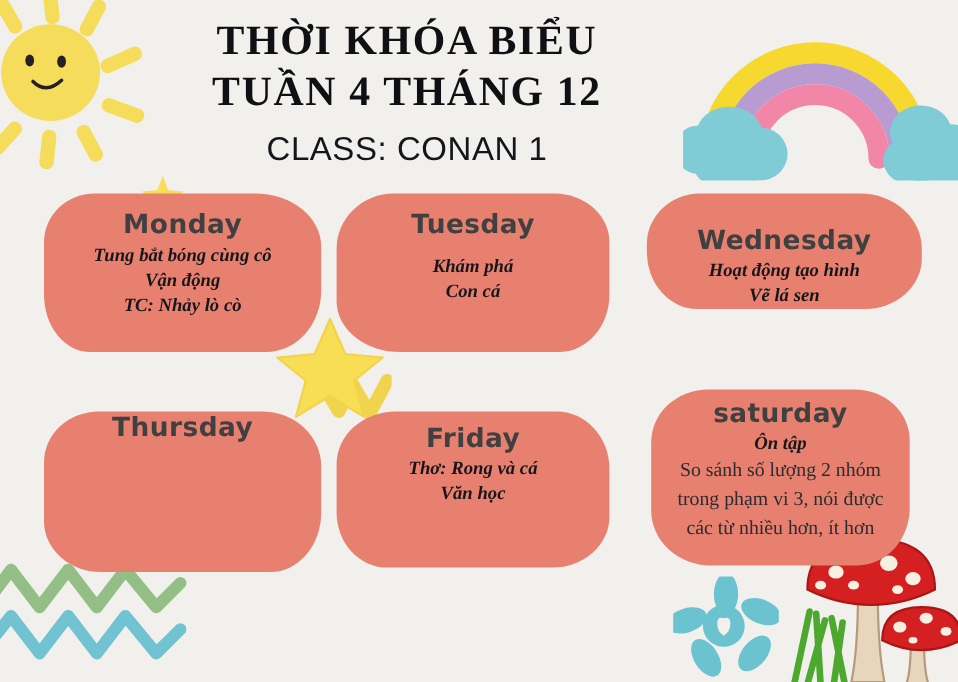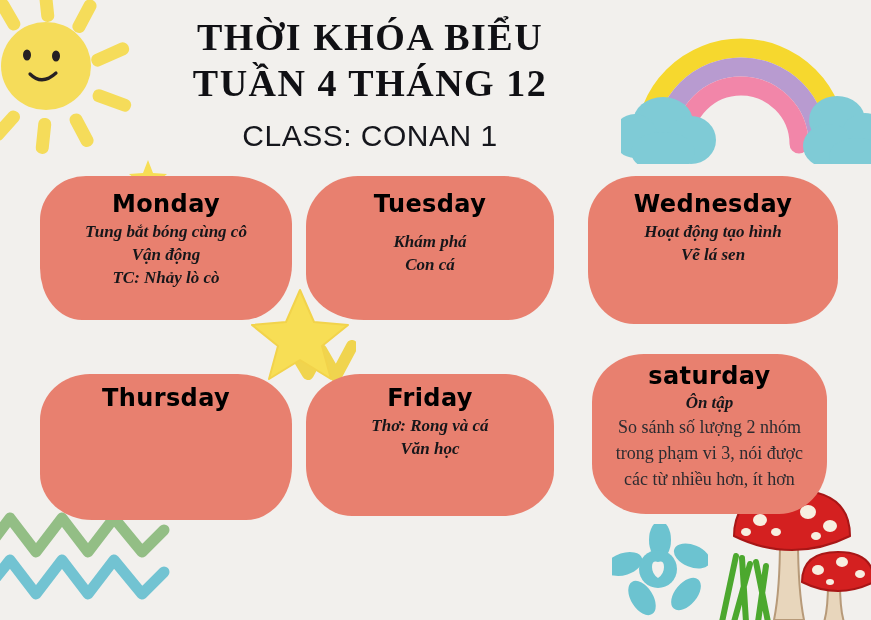--- a/index.html
+++ b/index.html
@@ -56,21 +56,21 @@
   
   .card {
     position: absolute;
     background: #e8806f;
     z-index: 4;
     box-sizing: border-box;
     text-align: center;
     padding: 0 10px;
   }
   .card-title {
-    color: #000000;
+    color: #404040;
     font-family: "DejaVu Sans", sans-serif;
     font-weight: bold;
     font-size: 24px;
     letter-spacing: 0.4px;
     line-height: 28px;
     margin: 0;
   }
   .card-lines {
     margin-top: 2px;
   }
@@ -104,28 +104,27 @@
     left: 40px; top: 176px; width: 252px; height: 144px;
     border-radius: 46px 60px 50px 42px / 44px 48px 56px 52px;
     padding-top: 14px;
   }
   #card-tuesday {
     left: 306px; top: 176px; width: 248px; height: 144px;
     border-radius: 52px 50px 46px 58px / 50px 44px 52px 46px;
     padding-top: 14px;
   }
   #card-wednesday {
-    left: 588px; top: 176px; width: 250px; height: 148px;
+    left: 588px; top: 176px; width: 250px; height: 105px;
     border-radius: 48px 56px 52px 46px / 46px 50px 46px 52px;
-    padding-top: 14px;
+    padding-top: 28px;
   }
   #card-thursday {
     left: 40px; top: 374px; width: 252px; height: 146px;
     border-radius: 50px 54px 46px 52px / 46px 50px 54px 46px;
-    padding-top: 10px;
   }
   #card-friday {
     left: 306px; top: 374px; width: 248px; height: 142px;
     border-radius: 54px 48px 52px 46px / 48px 52px 46px 50px;
     padding-top: 10px;
   }
   #card-saturday {
     left: 592px; top: 354px; width: 235px; height: 160px;
     border-radius: 52px 50px 48px 54px / 48px 46px 52px 50px;
     padding-top: 8px;

